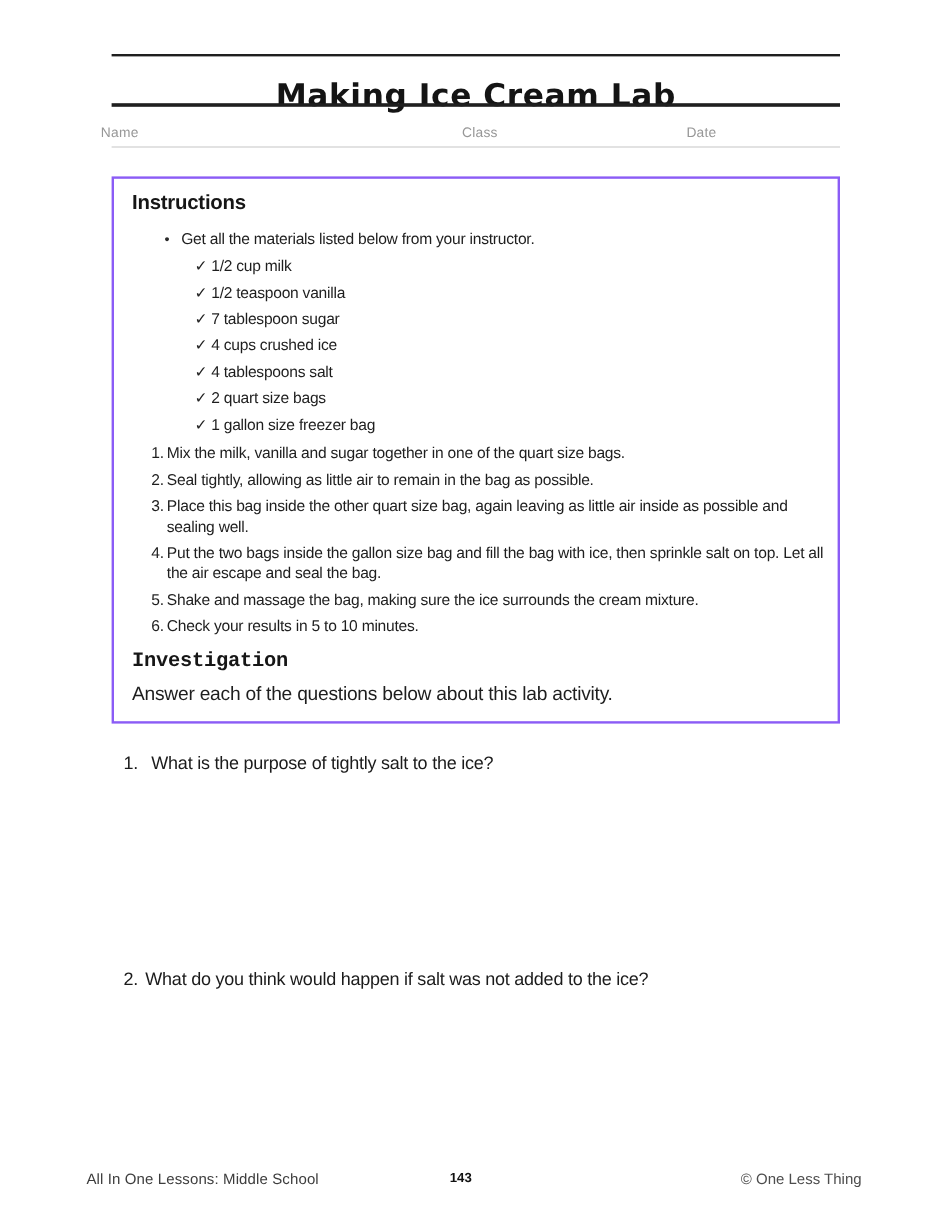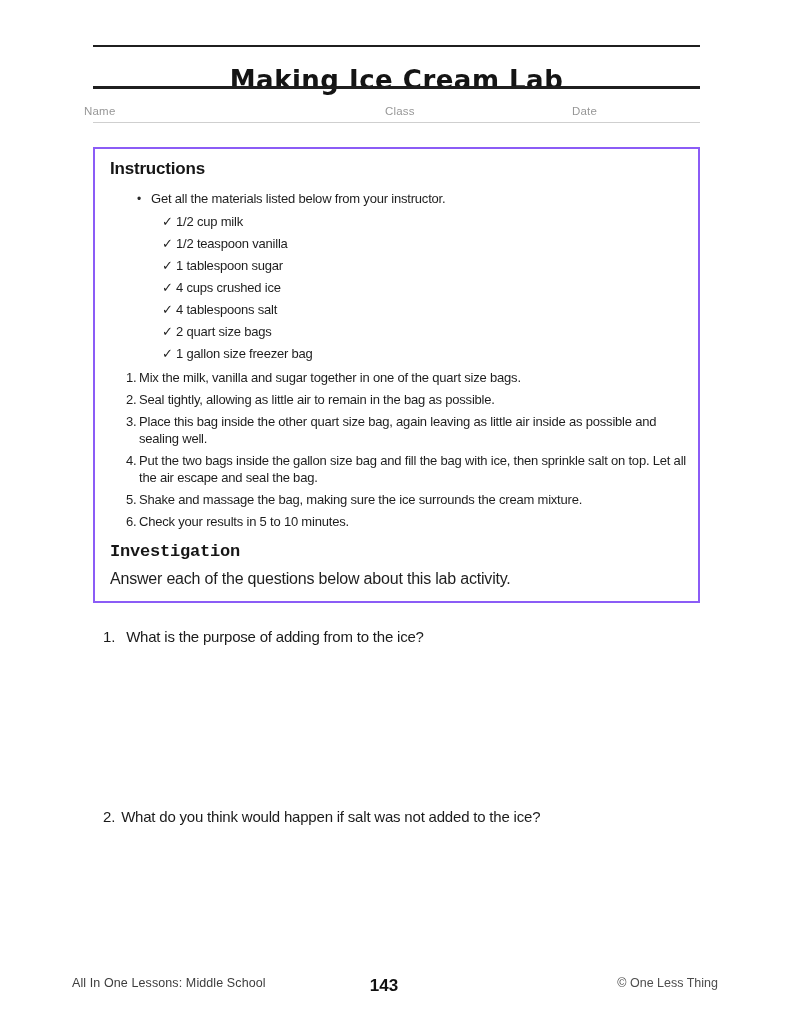--- a/index.html
+++ b/index.html
@@ -109,21 +109,21 @@
   .q-num-1 { margin-right: 11px; }
   .q-num-2 { margin-right: 6px; }
 
   
   .footer {
     position: absolute; left: 72px; top: 976px; width: 646px;
     display: flex; justify-content: space-between; align-items: baseline;
     font-size: 12.5px;
   }
   .footer-left  { color: #3d3d3d; letter-spacing: 0.1px; }
-  .footer-page  { font-weight: 700; color: #111; font-size: 17px; position: absolute; left: 0; right: 22px; text-align: center; }
+  .footer-page  { font-weight: 700; color: #111; font-size: 11px; position: absolute; left: 0; right: 22px; text-align: center; }
   .footer-right { color: #4d4d4d; }
 </style>
 </head>
 <body>
 
 <div class="page">
 
   <div class="rule-top"></div>
   <div class="page-title">Making Ice Cream Lab</div>
   <div class="rule-bottom"></div>
@@ -145,21 +145,21 @@
       <div class="check-item">
         <span class="check-glyph">✓</span>
         <span>1/2 cup milk</span>
       </div>
       <div class="check-item">
         <span class="check-glyph">✓</span>
         <span>1/2 teaspoon vanilla</span>
       </div>
       <div class="check-item">
         <span class="check-glyph">✓</span>
-        <span>1 tablespoon sugar</span>
+        <span>7 tablespoon sugar</span>
       </div>
       <div class="check-item">
         <span class="check-glyph">✓</span>
         <span>4 cups crushed ice</span>
       </div>
       <div class="check-item">
         <span class="check-glyph">✓</span>
         <span>4 tablespoons salt</span>
       </div>
       <div class="check-item">
@@ -197,21 +197,21 @@
         <span class="step-num">6.</span>
         <span>Check your results in 5 to 10 minutes.</span>
       </div>
     </div>
 
     <div class="invest-heading">Investigation</div>
     <div class="invest-intro">Answer each of the questions below about this lab activity.</div>
   </div>
 
   <div class="question question-1">
-    <span class="q-num-1">1.</span><span>What is the purpose of adding from to the ice?</span>
+    <span class="q-num-1">1.</span><span>What is the purpose of tightly salt to the ice?</span>
   </div>
   <div class="question question-2">
     <span class="q-num-2">2.</span><span>What do you think would happen if salt was not added to the ice?</span>
   </div>
 
   <div class="footer">
     <span class="footer-left">All In One Lessons: Middle School</span>
     <span class="footer-page">143</span>
     <span class="footer-right">© One Less Thing</span>
   </div>

